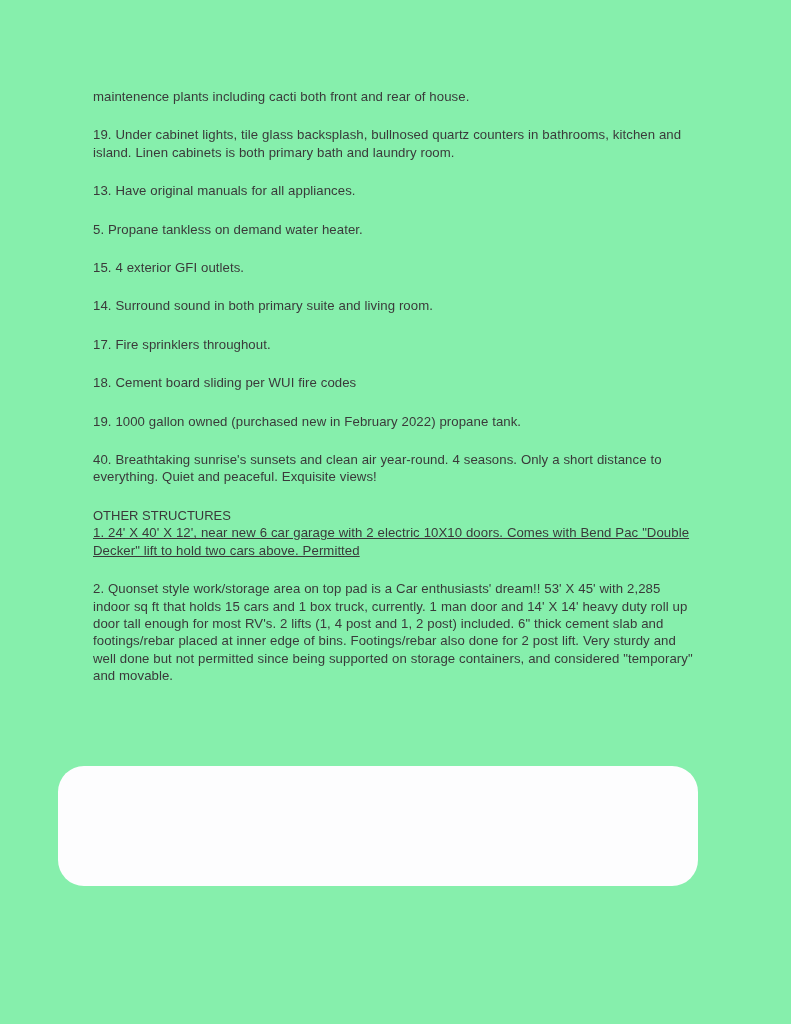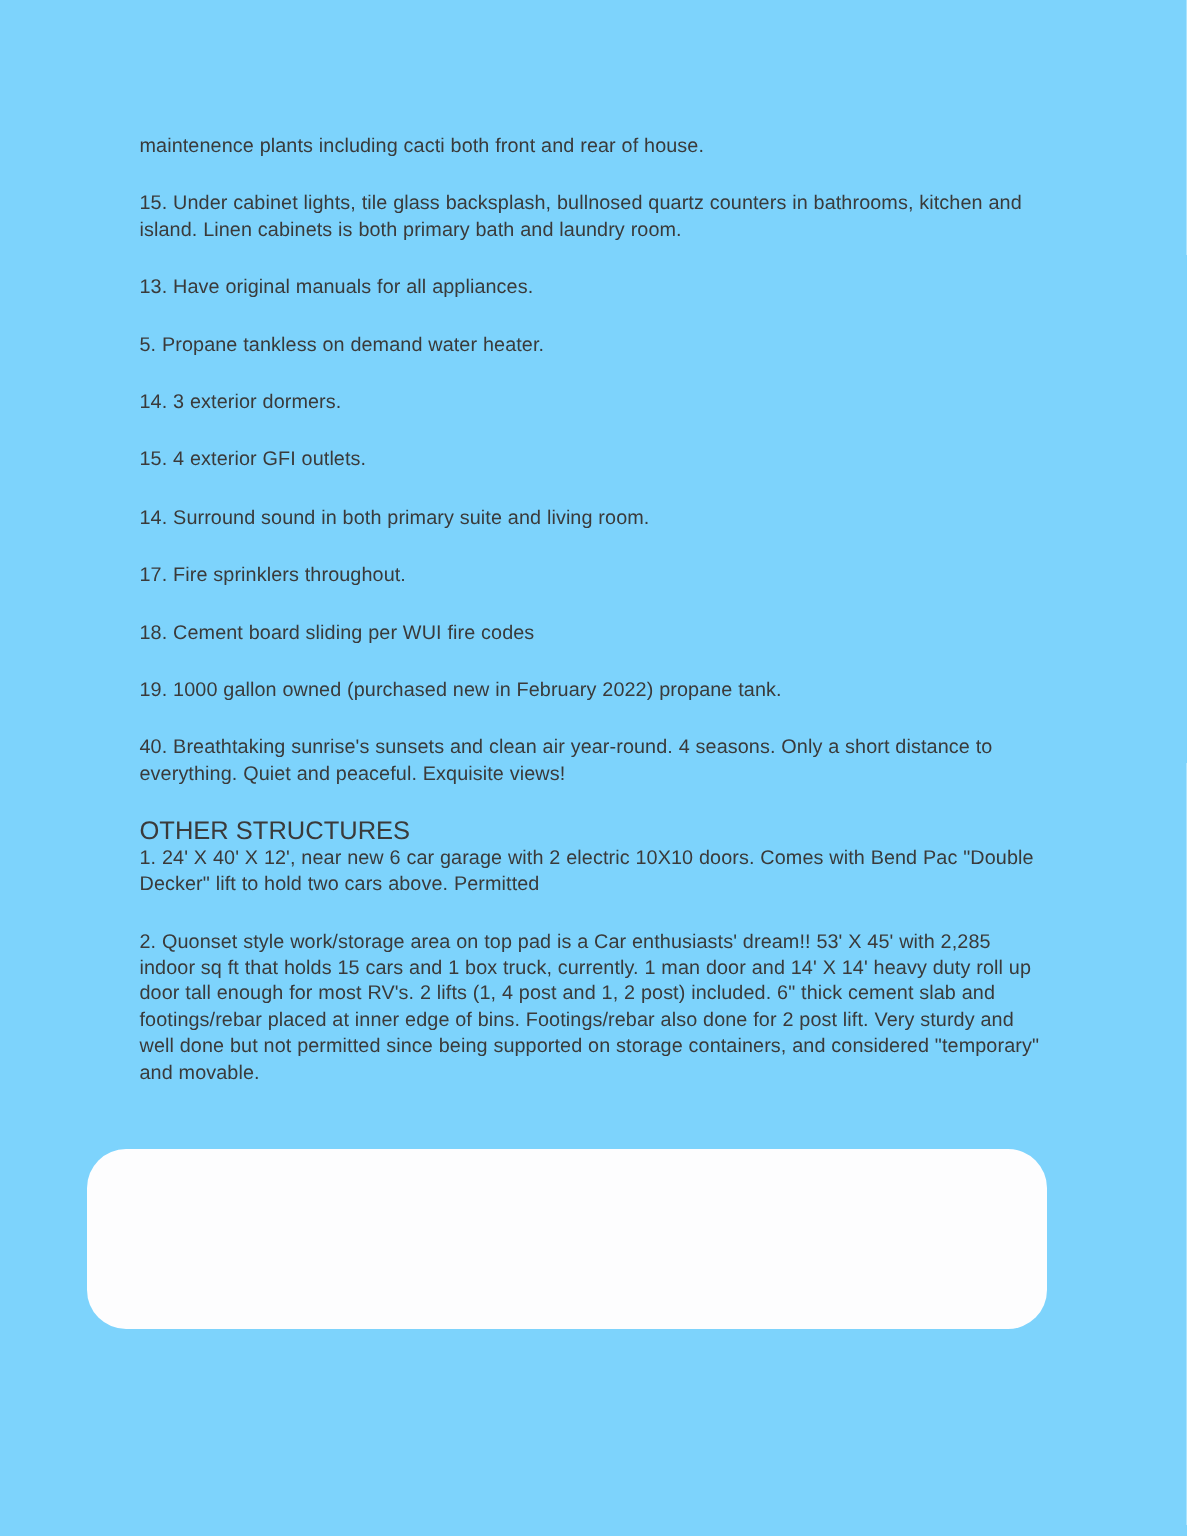--- a/index.html
+++ b/index.html
@@ -15,48 +15,49 @@
     color: #3a3a3a;
     overflow: hidden;
     position: relative;
   }
   .page {
     position: absolute;
     top: 0;
     left: 0;
     width: 791px;
     height: 1024px;
-    background: #7dd3fc;
+    background: #86efac;
   }
   .doc-body {
     position: absolute;
     left: 93px;
     top: 88px;
     width: 600px;
   }
   .para {
     font-size: 13.2px;
     line-height: 17.4px;
     margin: 0 0 21px 0;
     text-align: left;
     letter-spacing: 0.005em;
     word-spacing: 0.01em;
     -webkit-font-smoothing: antialiased;
   }
   .para:last-child {
     margin-bottom: 0;
   }
   .section-heading {
-    font-size: 17px;
+    font-size: 13px;
     line-height: 17.4px;
     margin: 0;
     text-transform: none;
   }
   .block-gap {
     margin-bottom: 21px;
+    text-decoration: underline;
   }
   .scan-artifact {
     position: absolute;
     left: 58px;
     top: 766px;
     width: 640px;
     height: 120px;
     background: #fdfdfe;
     border-radius: 26px;
     pointer-events: none;
@@ -64,27 +65,26 @@
 </style>
 </head>
 <body>
 
 <div class="page">
 
   <div class="doc-body">
 
     <p class="para">maintenence plants including cacti both front and rear of house.</p>
 
-    <p class="para">15. Under cabinet lights, tile glass backsplash, bullnosed quartz counters in bathrooms, kitchen and island. Linen cabinets is both primary bath and laundry room.</p>
+    <p class="para">19. Under cabinet lights, tile glass backsplash, bullnosed quartz counters in bathrooms, kitchen and island. Linen cabinets is both primary bath and laundry room.</p>
 
     <p class="para">13. Have original manuals for all appliances.</p>
 
     <p class="para">5. Propane tankless on demand water heater.</p>
 
-    <p class="para">14. 3 exterior dormers.</p>
 
     <p class="para">15. 4 exterior GFI outlets.</p>
 
     <p class="para">14. Surround sound in both primary suite and living room.</p>
 
     <p class="para">17. Fire sprinklers throughout.</p>
 
     <p class="para">18. Cement board sliding per WUI fire codes</p>
 
     <p class="para">19. 1000 gallon owned (purchased new in February 2022) propane tank.</p>

